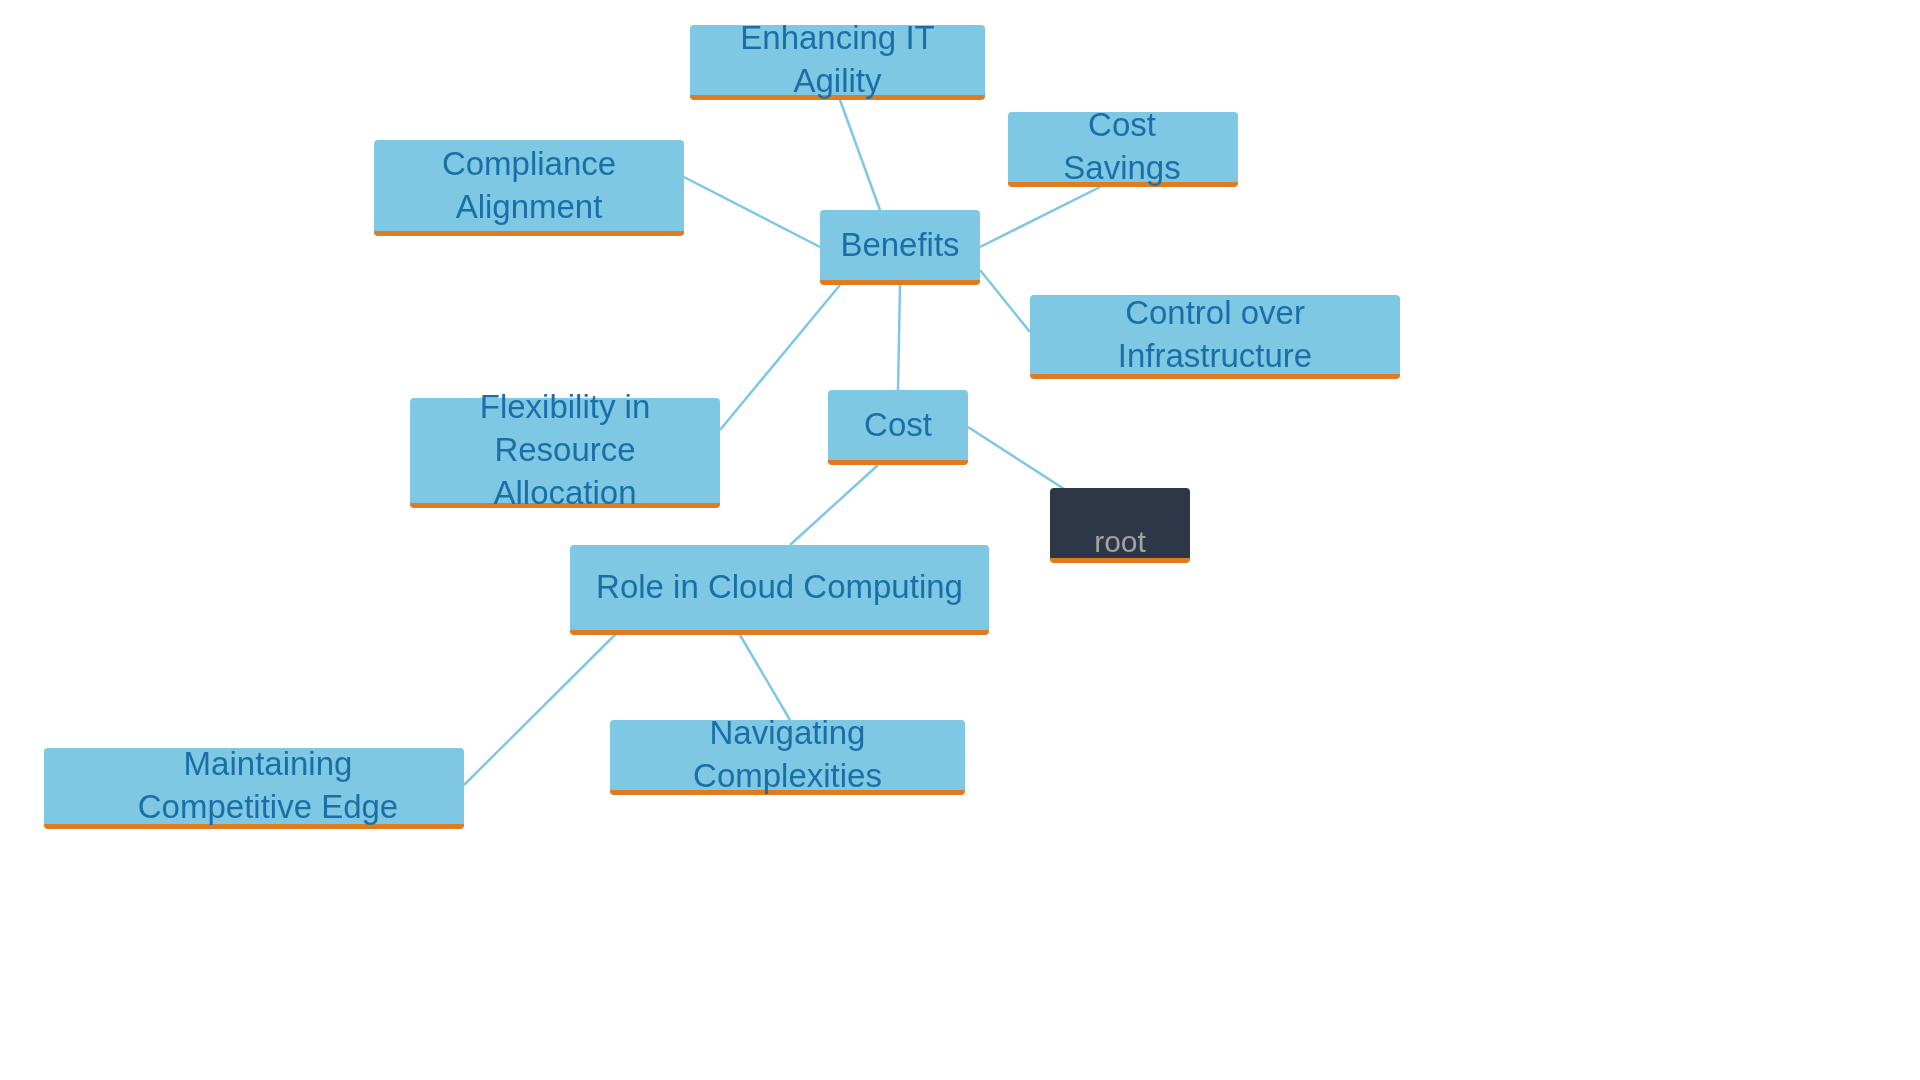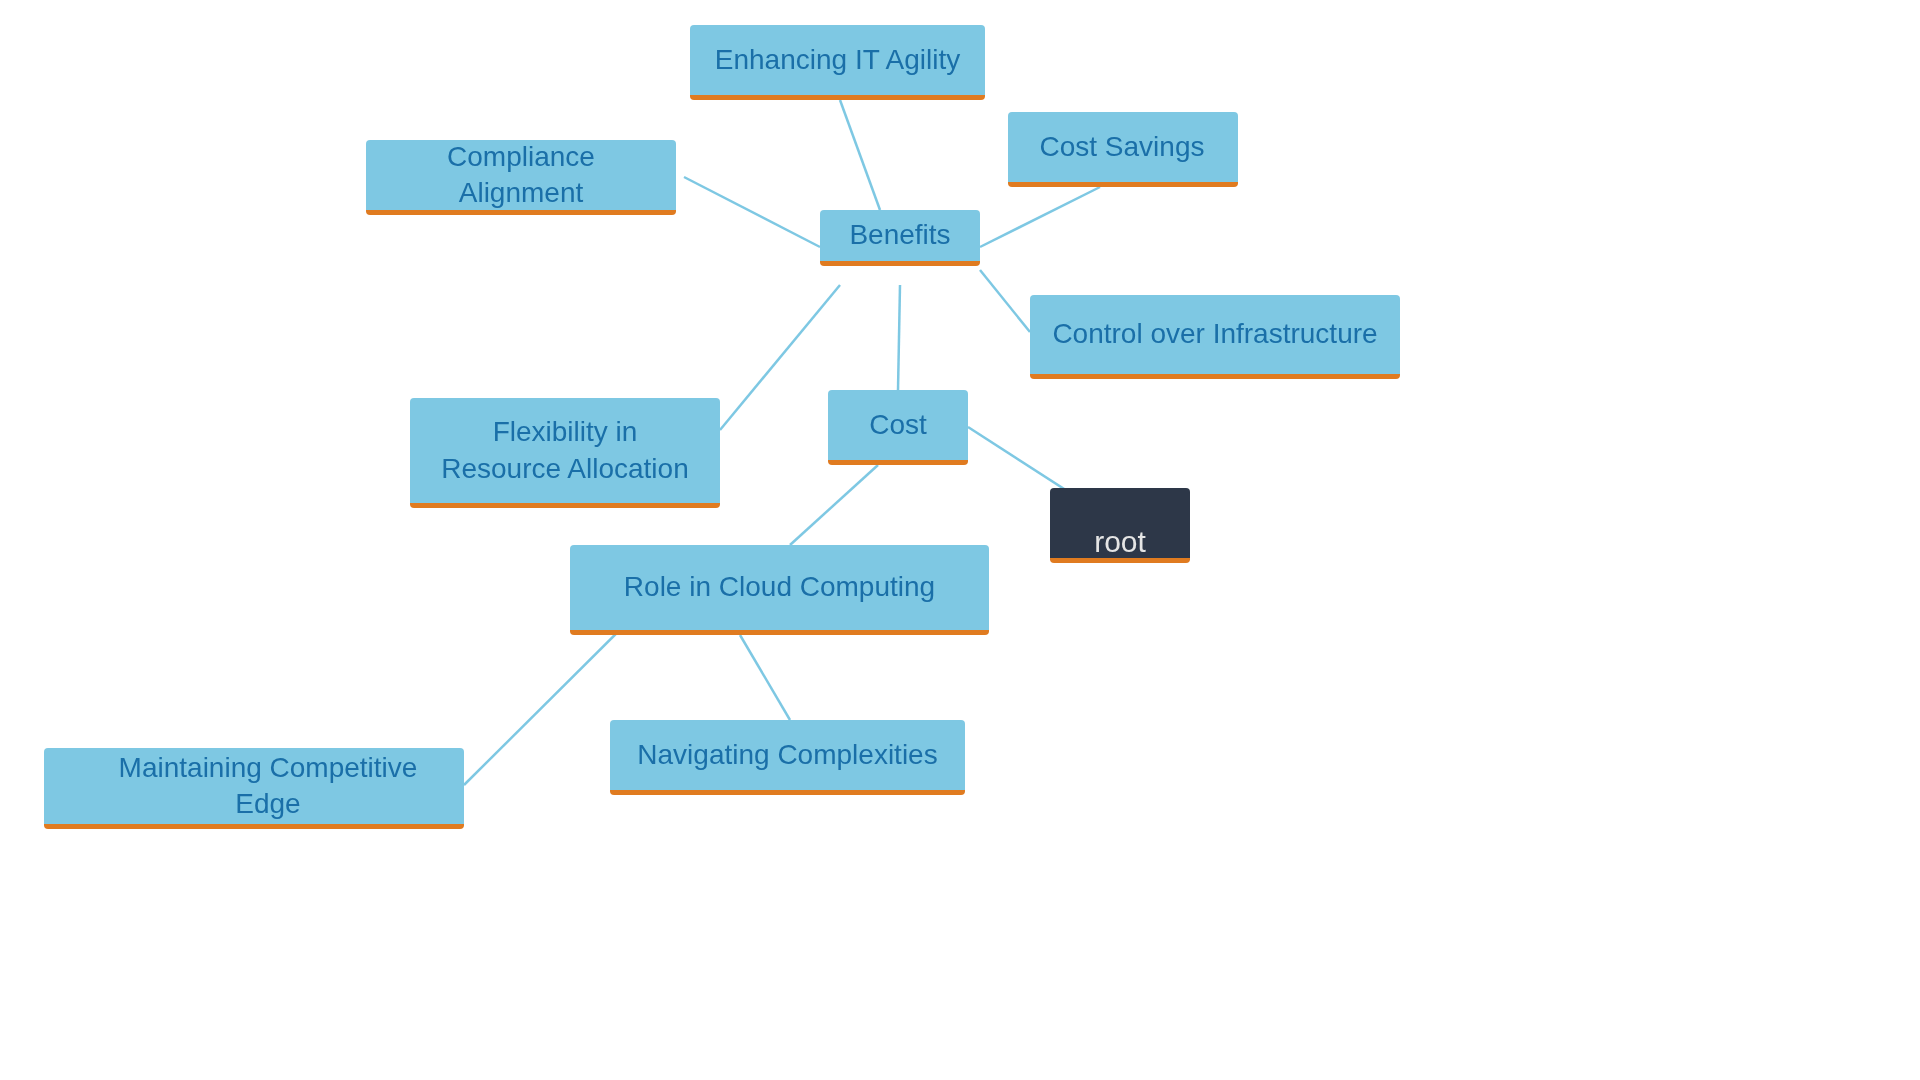--- a/index.html
+++ b/index.html
@@ -28,21 +28,21 @@
       display: flex;
       align-items: center;
       justify-content: center;
       text-align: center;
       border-radius: 4px;
       padding: 16px 20px;
       cursor: pointer;
     }
 
     .node-label {
-      font-size: 28px;
+      font-size: 33px;
       font-weight: 400;
       color: #1a6fa8;
       line-height: 1.3;
     }
 
     .node-standard {
       background: #7ec8e3;
       border-bottom: 5px solid #e07b20;
     }
 
@@ -50,21 +50,21 @@
       background: #7ec8e3;
       border-bottom: 5px solid #e07b20;
     }
 
     .node-root {
       background: #2d3748;
       border-bottom: 5px solid #e07b20;
     }
 
     .node-root .node-label {
-      color: #e5e5e5;
+      color: #a3a3a3;
       font-size: 30px;
       margin-top: 36px;
     }
 
     
     
     #node-root {
       left: 1050px;
       top: 488px;
       width: 140px;
@@ -77,45 +77,45 @@
       top: 390px;
       width: 140px;
       height: 75px;
     }
 
     
     #node-benefits {
       left: 820px;
       top: 210px;
       width: 160px;
-      height: 56px;
+      height: 75px;
     }
 
     
     #node-role {
       left: 570px;
       top: 545px;
       width: 419px;
       height: 90px;
     }
 
     
     #node-enhancing {
       left: 690px;
       top: 25px;
       width: 295px;
       height: 75px;
     }
 
     
     #node-compliance {
-      left: 366px;
+      left: 374px;
       top: 140px;
       width: 310px;
-      height: 75px;
+      height: 96px;
     }
 
     
     #node-cost {
       left: 1008px;
       top: 112px;
       width: 230px;
       height: 75px;
       padding-left: 18px;
     }

